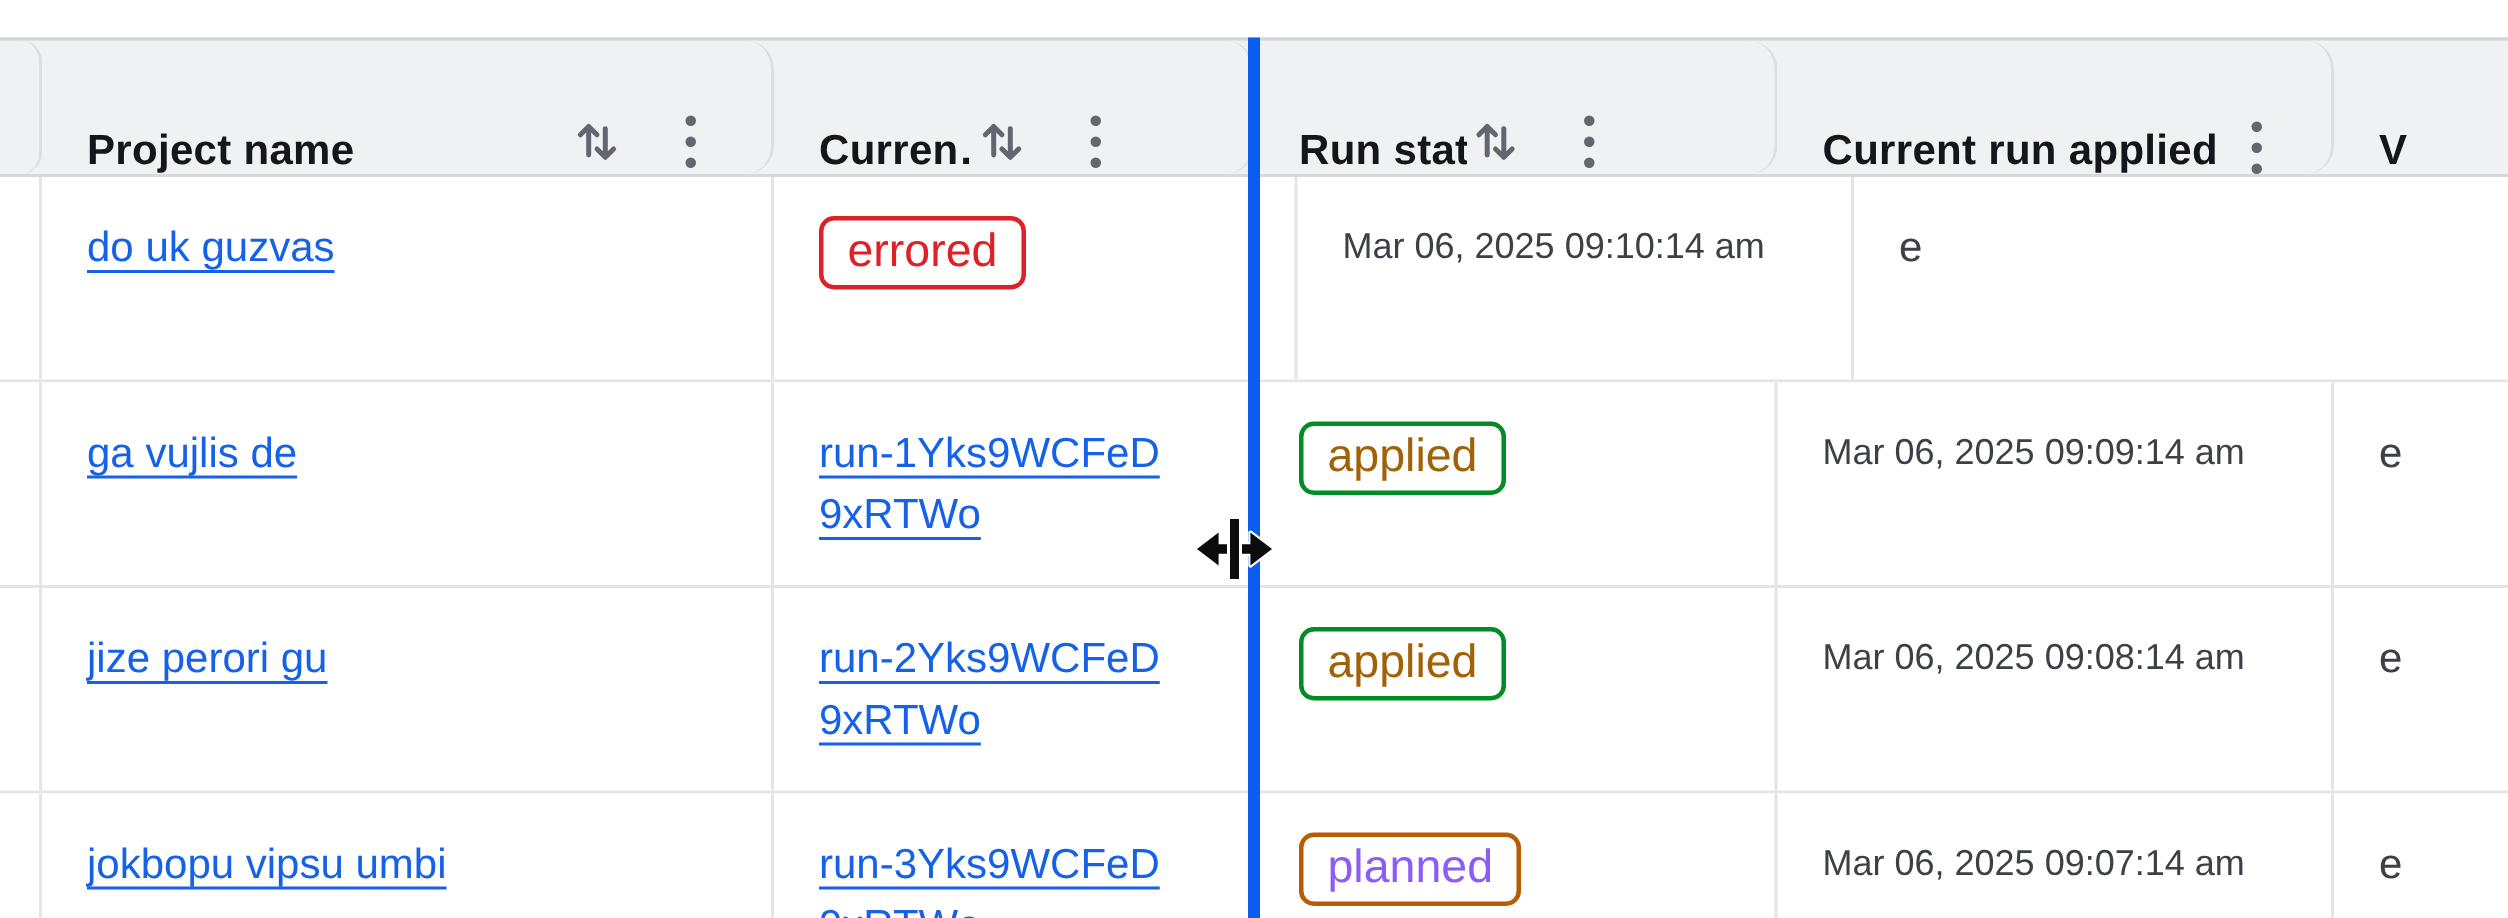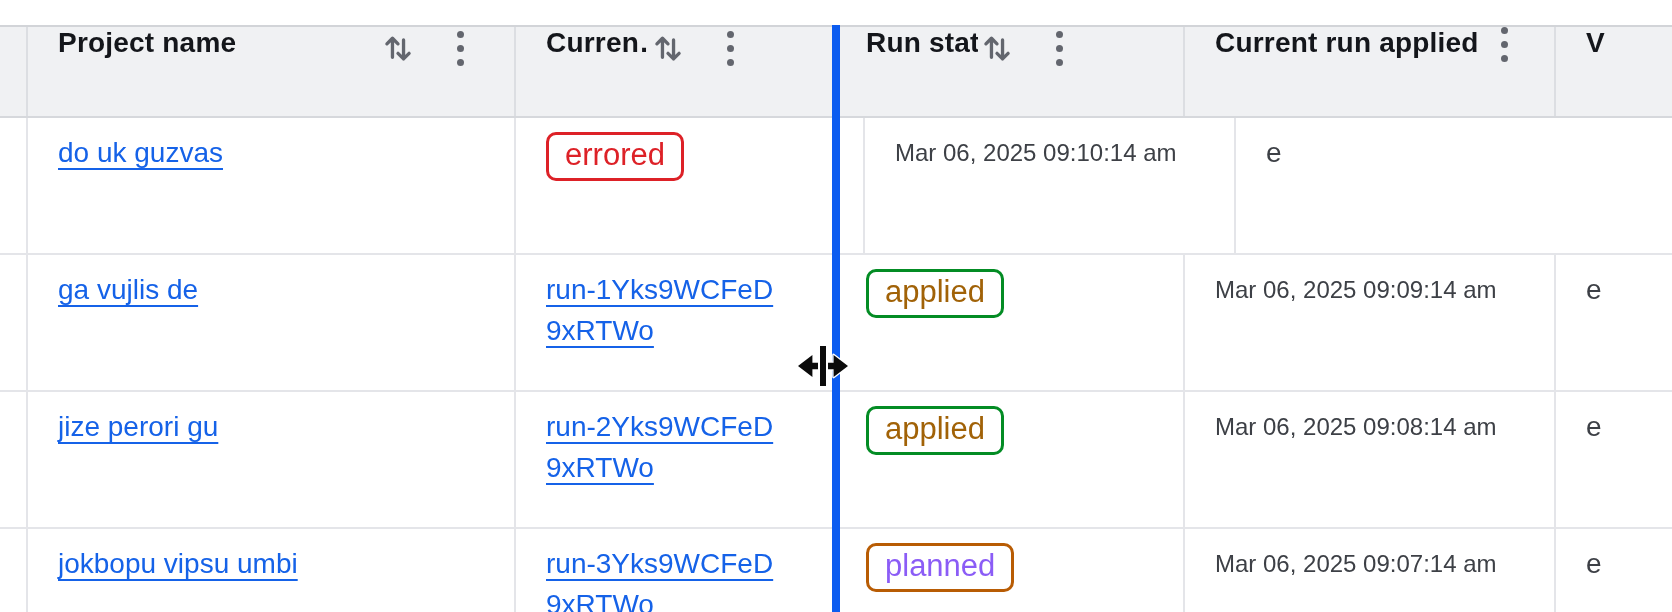--- a/index.html
+++ b/index.html
@@ -14,22 +14,22 @@
   .table{position:absolute;left:0;top:25px;width:1672px;}
   .hrow{
     display:flex;height:93px;background:#f0f1f3;box-sizing:border-box;
     border-top:2px solid #d2d4d8;border-bottom:2px solid #d6d8dc;
   }
   .row{
     display:flex;height:137px;background:#ffffff;box-sizing:border-box;
     border-bottom:2px solid #e4e5e9;
   }
   .hc,.c{box-sizing:border-box;flex:none;}
-  .hc{display:flex;align-items:flex-start;padding-left:30px;border-right:2px solid #dcdee2;min-width:0;}
-  .c{padding:14px 0 0 30px;border-right:2px solid #e4e5e9;}
+  .hc{display:flex;align-items:flex-end;padding-left:30px;border-right:2px solid #dcdee2;min-width:0;border-radius:19px;}
+  .c{padding:26px 0 0 30px;border-right:2px solid #e4e5e9;}
   .w0{width:28px;padding:0;}
   .w1{width:488px;}
   .w2{width:320px;}
   .w3{width:349px;}
   .w4{width:371px;}
   .w5{flex:1 0 240px;border-right:none;}
 
   .hlabel{
     font-size:28px;font-weight:700;color:#14161b;letter-spacing:.2px;
     white-space:nowrap;overflow:hidden;flex:0 1 auto;min-width:0;

